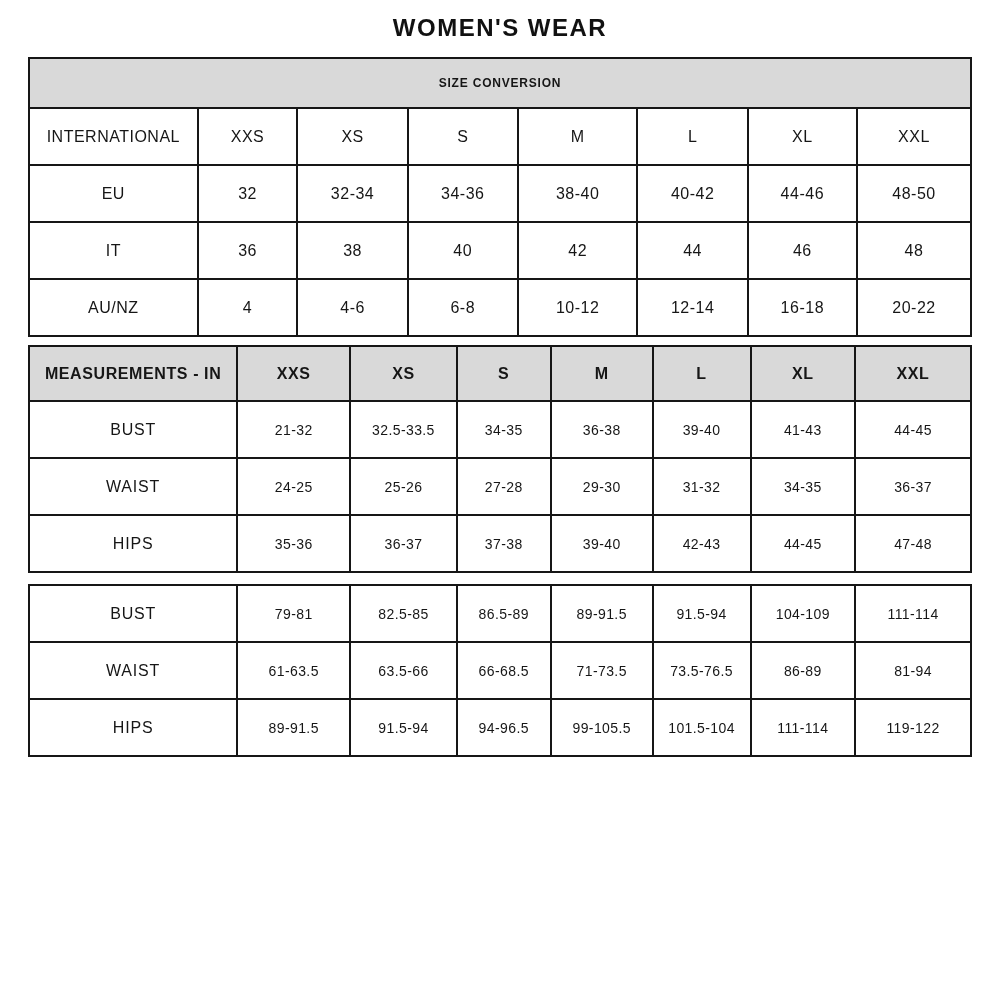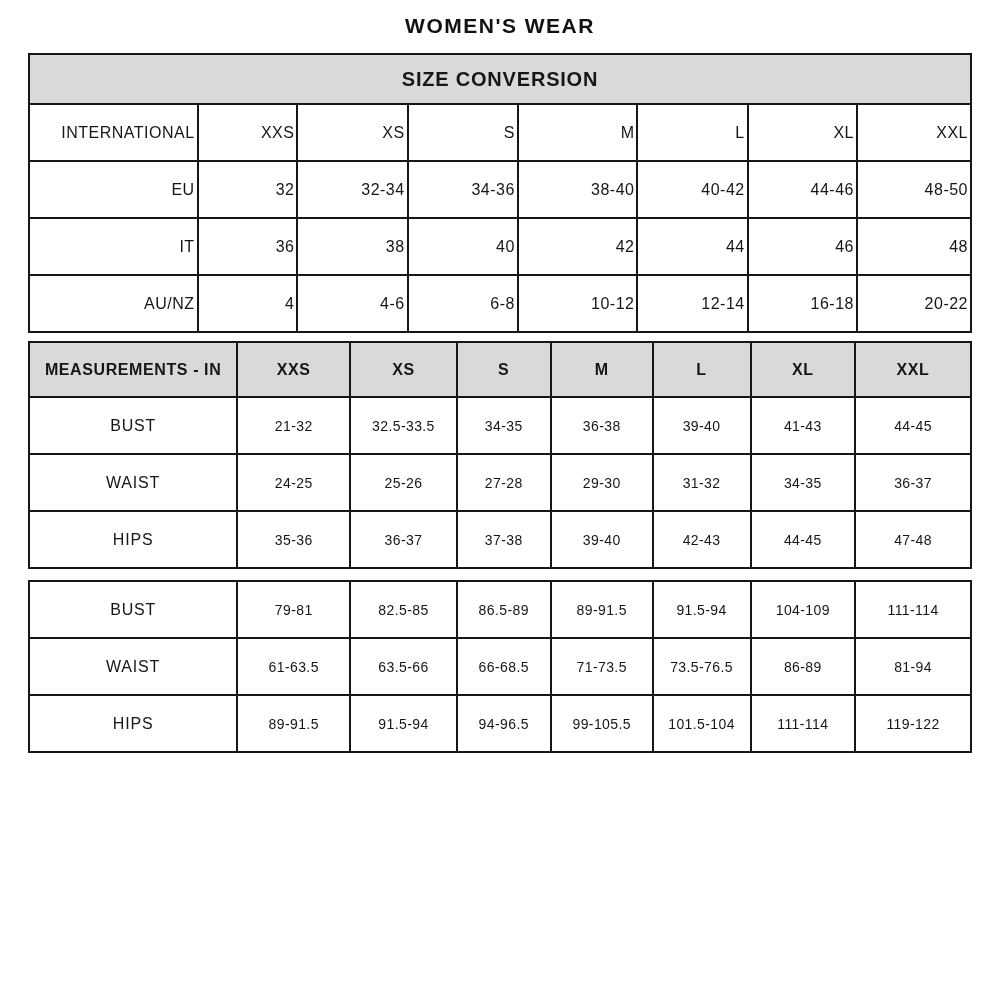--- a/index.html
+++ b/index.html
@@ -11,21 +11,21 @@
     width: 1000px;
     height: 1000px;
     box-sizing: border-box;
     padding: 12px 28px 0 28px;
     font-family: "Liberation Sans", sans-serif;
     color: #161616;
   }
   .page-title {
     margin: 2px 0 15px 0;
     text-align: center;
-    font-size: 21px;
+    font-size: 24px;
     font-weight: 700;
     letter-spacing: 1.5px;
     color: #111111;
   }
   table {
     width: 100%;
     border-collapse: collapse;
     table-layout: fixed;
   }
   th, td {
@@ -35,30 +35,29 @@
     padding: 0 2px;
     overflow: hidden;
     white-space: nowrap;
   }
   
   .t1 { margin-bottom: 8px; }
   .t1 tr { height: 57px; }
   .t1 tr.band { height: 50px; }
   .band th {
     background: #d9d9d9;
-    font-size: 20px;
+    font-size: 12px;
     font-weight: 700;
     letter-spacing: 0.8px;
   }
   .t1 th.colhead,
   .t1 td {
     font-size: 16px;
     font-weight: 400;
     letter-spacing: 0.5px;
-    text-align: right;
   }
   
   .t2 { margin-bottom: 11px; }
   .t2 tr, .t3 tr { height: 57px; }
   .t2 tr.band2, .t3 tr.band2 { height: 55px; }
   .band2 th {
     background: #d9d9d9;
     font-size: 16px;
     font-weight: 700;
     letter-spacing: 0.6px;

